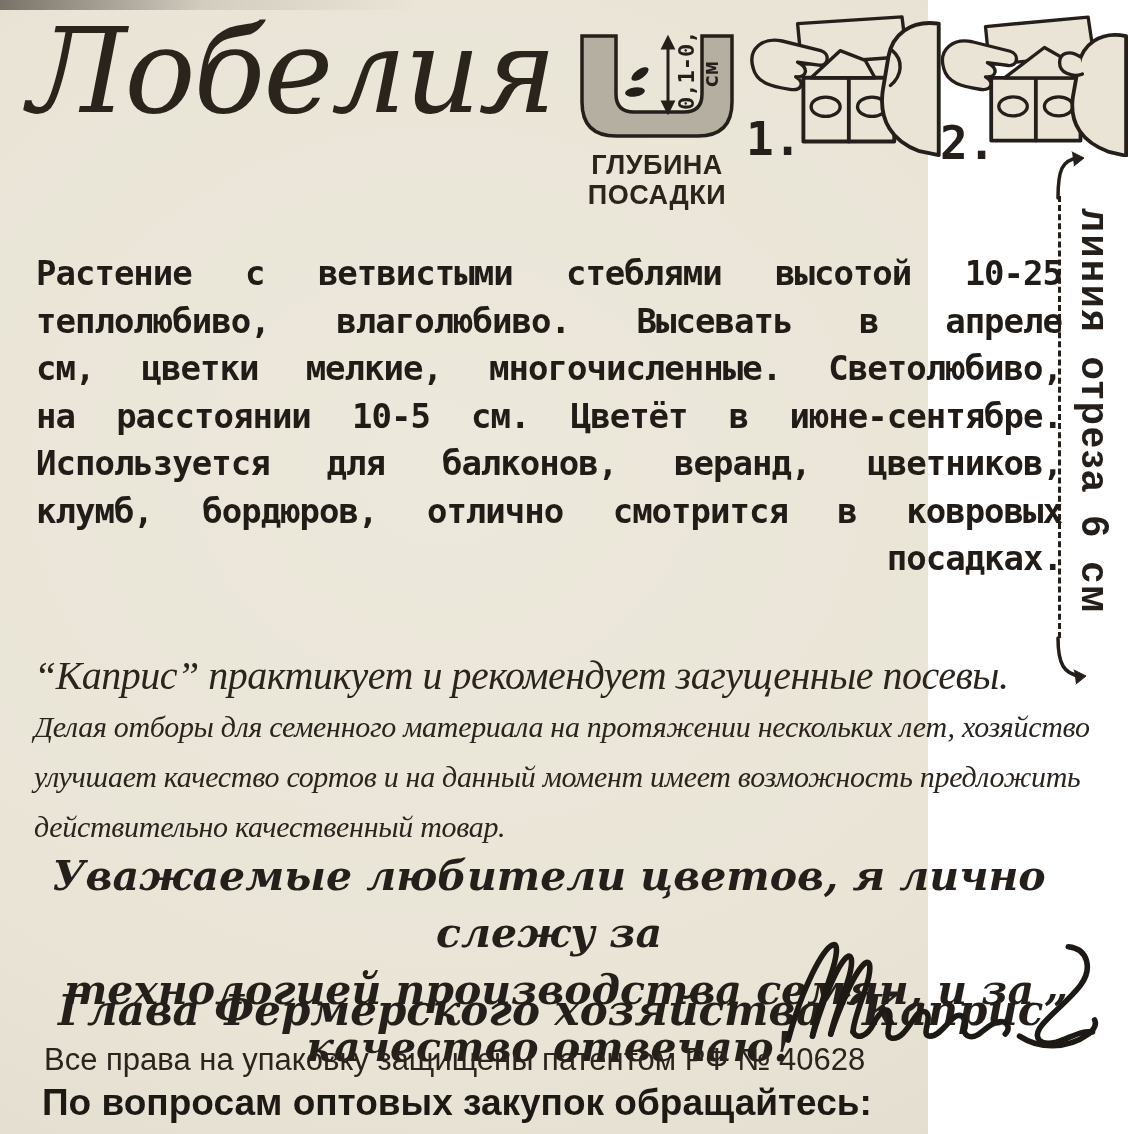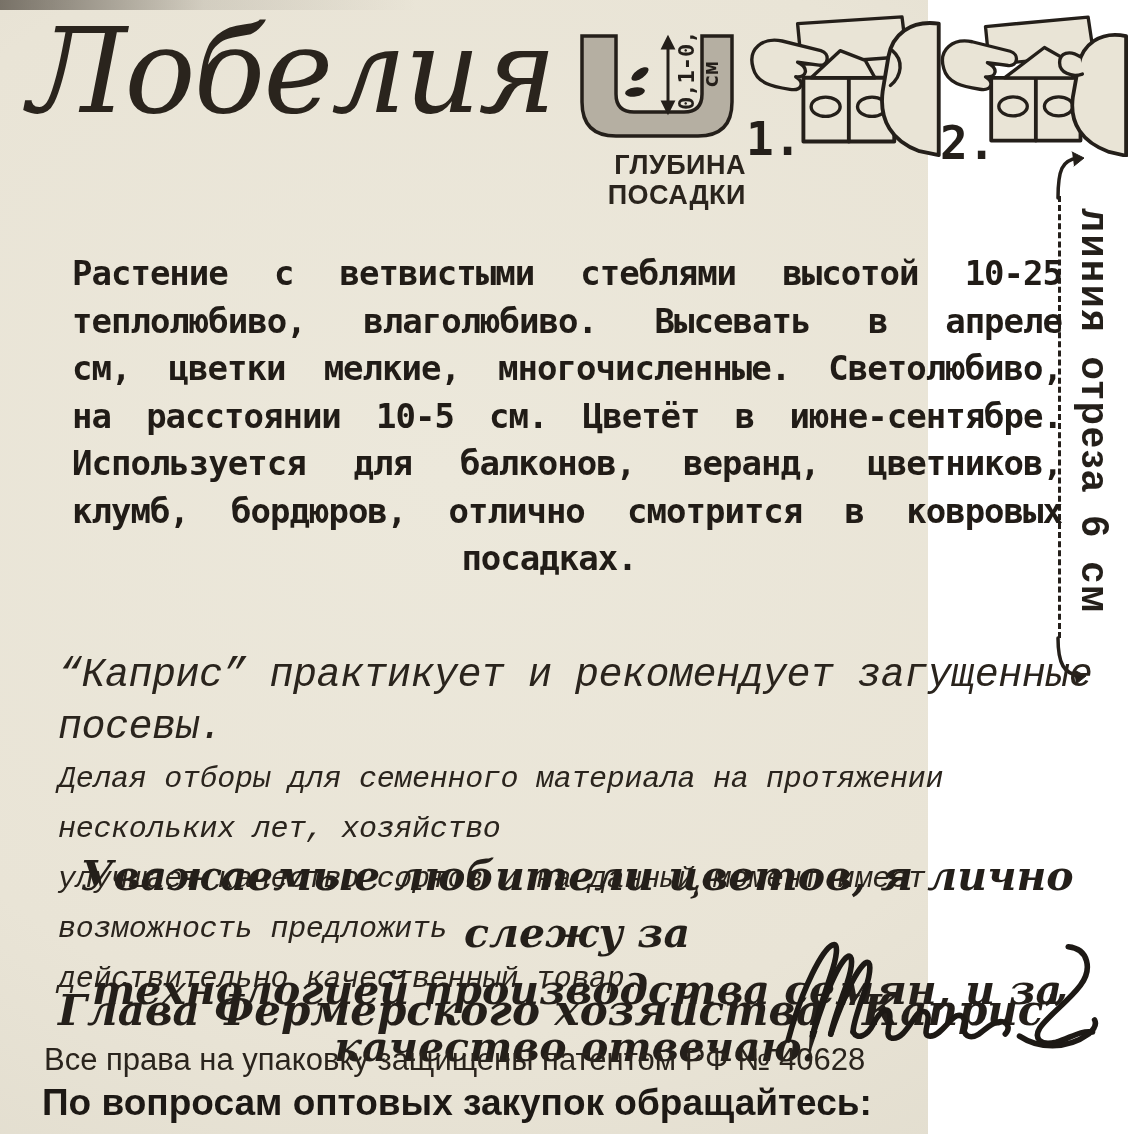--- a/index.html
+++ b/index.html
@@ -17,21 +17,21 @@
     font-family:"DejaVu Serif","Liberation Serif",serif;
     font-style:italic;font-size:118px;line-height:150px;letter-spacing:-2px;
     color:#2a241d;}
   .variety{position:absolute;left:12px;top:138px;
     font-family:"DejaVu Serif","Liberation Serif",serif;
     font-style:italic;font-size:70px;line-height:90px;letter-spacing:-1px;
     color:#2a241d;}
   
   .depth{position:absolute;left:568px;top:32px;width:178px;text-align:center;}
   .depth svg{display:block;margin:0 auto;}
-  .depth-label{font-weight:bold;font-size:27px;line-height:30px;letter-spacing:.5px;color:#2a241d;text-align:right;}
+  .depth-label{font-weight:bold;font-size:27px;line-height:30px;letter-spacing:.5px;color:#2a241d;}
   
   .step{position:absolute;top:12px;}
   .step-1{left:744px;width:200px;}
   .step-2{left:938px;width:190px;}
   .step-num{position:absolute;font-size:46px;font-weight:bold;
     font-family:"DejaVu Sans Mono",monospace;color:#241f1a;}
   .step-1 .step-num{left:2px;top:100px;}
   .step-2 .step-num{left:2px;top:104px;}
   
   .cutline{position:absolute;left:1042px;top:150px;width:86px;height:525px;}
@@ -41,29 +41,29 @@
     transform:rotate(90deg);transform-origin:left top;
     font-size:38px;font-weight:600;letter-spacing:2px;word-spacing:10px;
     white-space:nowrap;color:#241f1a;}
   .cut-arrow{position:absolute;left:6px;}
   .cut-arrow.top{top:0;}
   .cut-arrow.bottom{top:486px;}
   
   .description{position:absolute;left:36px;top:250px;width:1026px;
     font-family:"DejaVu Sans Mono",monospace;font-weight:bold;
     font-size:34px;line-height:47.5px;letter-spacing:-1px;color:#211c17;}
-  .jline{text-align:justify;text-align-last:justify;margin-left:36px;}
-  .jlast{text-align:center;}
+  .jline{text-align:justify;text-align-last:justify;}
+  .jlast{text-align:right;}
   
   .brand-note{position:absolute;left:34px;top:650px;width:1062px;
-    font-family:Liberation Mono, monospace;font-style:italic;color:#2a241d;margin-left:24px;}
+    font-family:Liberation Serif, serif;font-style:italic;color:#2a241d;}
   .bn-lead{font-size:40px;line-height:52px;letter-spacing:-.5px;}
   .bn-line{font-size:30px;line-height:50px;letter-spacing:-.3px;}
   
-  .appeal{position:absolute;left:32px;top:848px;width:1090px;text-align:center;
+  .appeal{position:absolute;left:4px;top:848px;width:1090px;text-align:center;
     font-family:"DejaVu Serif","Liberation Serif",serif;font-style:italic;font-weight:bold;
     font-size:41px;line-height:57px;color:#241f1a;}
   
   .official{position:absolute;left:58px;top:986px;
     font-family:"DejaVu Serif","Liberation Serif",serif;font-style:italic;font-weight:bold;
     font-size:42px;color:#241f1a;white-space:nowrap;}
   .signature{position:absolute;left:778px;top:930px;}
   
   .legal{position:absolute;left:44px;top:1042px;font-size:31px;color:#2a241d;}
   .wholesale{position:absolute;left:42px;top:1082px;font-size:37px;font-weight:bold;color:#1d1915;}

